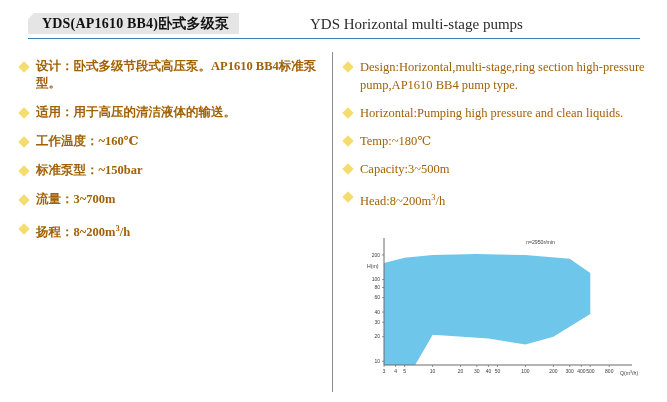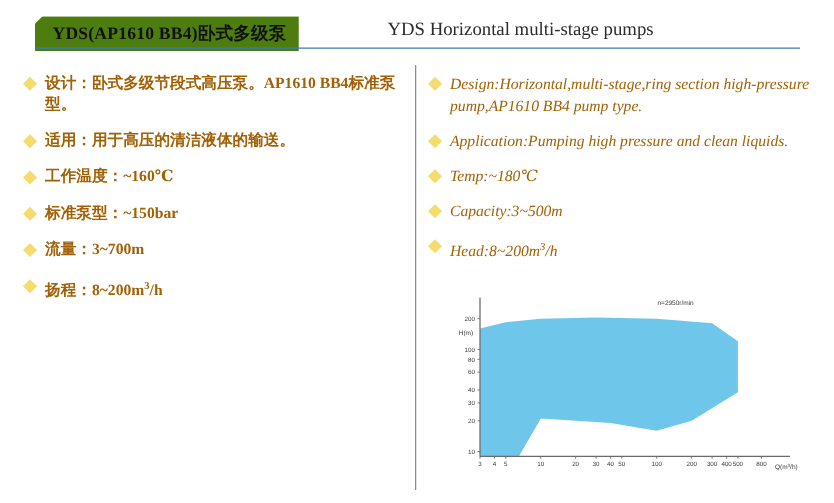--- a/index.html
+++ b/index.html
@@ -18,22 +18,22 @@
 
   
   #header {
     position: absolute;
     left: 0; top: 0;
     width: 667px; height: 46px;
   }
   #title-banner {
     position: absolute;
     left: 28px; top: 13px;
-    height: 28px;
-    background: #4d7c0f;
+    height: 21px;
+    background: #e5e5e5;
     padding: 0 10px 0 14px;
     display: flex;
     align-items: center;
     clip-path: polygon(6px 0, 100% 0, 100% 100%, 0 100%, 0 6px);
   }
   #title-banner-text {
     font-family: "Liberation Serif", "DejaVu Serif", serif;
     font-size: 14px;
     font-weight: bold;
     color: #111111;
@@ -89,21 +89,20 @@
     flex: 1 1 auto;
     font-size: 12.5px;
     line-height: 17px;
     color: #a16207;
     font-weight: bold;
   }
   #col-right .bullet-text {
     font-weight: normal;
     font-size: 12.5px;
     line-height: 18px;
-    font-style: italic;
   }
   #col-left .bullet-row { margin-bottom: 12px; }
   #col-right .bullet-row { margin-bottom: 10px; }
 
   sup { font-size: 0.68em; vertical-align: super; }
 
   
   #chart {
     position: absolute;
     left: 358px; top: 232px;
@@ -160,21 +159,21 @@
 
 <div id="col-right" class="col">
 
   <div class="bullet-row">
     <span class="diamond"></span>
     <span class="bullet-text">Design:Horizontal,multi-stage,ring section high-pressure pump,AP1610 BB4 pump type.</span>
   </div>
 
   <div class="bullet-row">
     <span class="diamond"></span>
-    <span class="bullet-text">Application:Pumping high pressure and clean liquids.</span>
+    <span class="bullet-text">Horizontal:Pumping high pressure and clean liquids.</span>
   </div>
 
   <div class="bullet-row">
     <span class="diamond"></span>
     <span class="bullet-text">Temp:~180℃</span>
   </div>
 
 
   <div class="bullet-row">
     <span class="diamond"></span>

